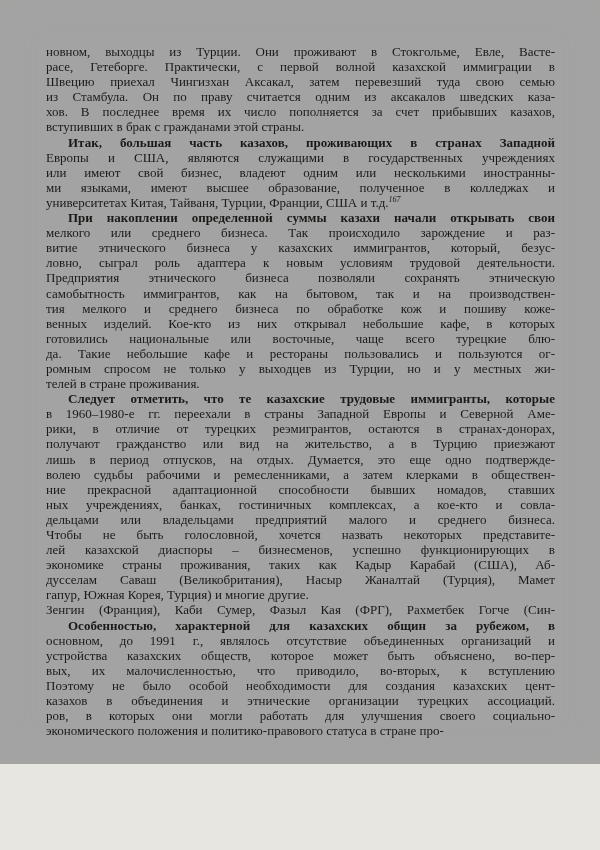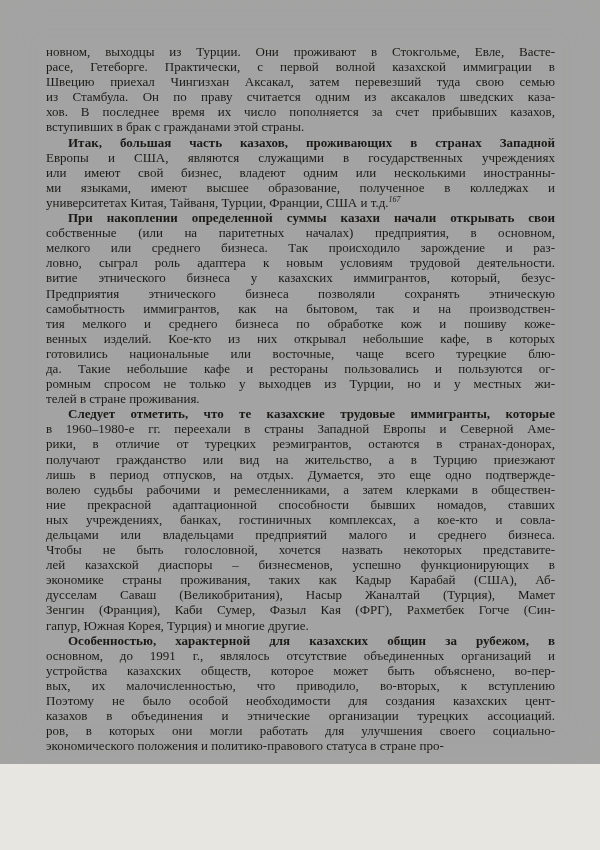--- a/index.html
+++ b/index.html
@@ -72,24 +72,23 @@
       </div>
       <div class="para indent">
         <div class="line">Итак, большая часть казахов, проживающих в странах Западной</div>
         <div class="line">Европы и США, являются служащими в государственных учреждениях</div>
         <div class="line">или имеют свой бизнес, владеют одним или несколькими иностранны-</div>
         <div class="line">ми языками, имеют высшее образование, полученное в колледжах и</div>
         <div class="line last">университетах Китая, Тайваня, Турции, Франции, США и т.д.<sup class="sup">167</sup></div>
       </div>
       <div class="para indent">
         <div class="line">При накоплении определенной суммы казахи начали открывать свои</div>
-        <div class="line">собственные (или на паритетных началах) предприятия, в основном,</div>
         <div class="line">мелкого или среднего бизнеса. Так происходило зарождение и раз-</div>
+        <div class="line">витие этнического бизнеса у казахских иммигрантов, который, безус-</div>
         <div class="line">ловно, сыграл роль адаптера к новым условиям трудовой деятельности.</div>
-        <div class="line">витие этнического бизнеса у казахских иммигрантов, который, безус-</div>
         <div class="line">Предприятия этнического бизнеса позволяли сохранять этническую</div>
         <div class="line">самобытность иммигрантов, как на бытовом, так и на производствен-</div>
         <div class="line">тия мелкого и среднего бизнеса по обработке кож и пошиву коже-</div>
         <div class="line">венных изделий. Кое-кто из них открывал небольшие кафе, в которых</div>
         <div class="line">готовились национальные или восточные, чаще всего турецкие блю-</div>
         <div class="line">да. Такие небольшие кафе и рестораны пользовались и пользуются ог-</div>
         <div class="line">ромным спросом не только у выходцев из Турции, но и у местных жи-</div>
         <div class="line last">телей в стране проживания.</div>
       </div>
       <div class="para indent">
@@ -99,22 +98,22 @@
         <div class="line">получают гражданство или вид на жительство, а в Турцию приезжают</div>
         <div class="line">лишь в период отпусков, на отдых. Думается, это еще одно подтвержде-</div>
         <div class="line">волею судьбы рабочими и ремесленниками, а затем клерками в обществен-</div>
         <div class="line">ние прекрасной адаптационной способности бывших номадов, ставших</div>
         <div class="line">ных учреждениях, банках, гостиничных комплексах, а кое-кто и совла-</div>
         <div class="line">дельцами или владельцами предприятий малого и среднего бизнеса.</div>
         <div class="line">Чтобы не быть голословной, хочется назвать некоторых представите-</div>
         <div class="line">лей казахской диаспоры – бизнесменов, успешно функционирующих в</div>
         <div class="line">экономике страны проживания, таких как Кадыр Карабай (США), Аб-</div>
         <div class="line">дусселам Саваш (Великобритания), Насыр Жаналтай (Турция), Мамет</div>
+        <div class="line last">гапур, Южная Корея, Турция) и многие другие.</div>
         <div class="line">Зенгин (Франция), Каби Сумер, Фазыл Кая (ФРГ), Рахметбек Гогче (Син-</div>
-        <div class="line last">гапур, Южная Корея, Турция) и многие другие.</div>
       </div>
       <div class="para indent">
         <div class="line">Особенностью, характерной для казахских общин за рубежом, в</div>
         <div class="line">основном, до 1991 г., являлось отсутствие объединенных организаций и</div>
         <div class="line">устройства казахских обществ, которое может быть объяснено, во-пер-</div>
         <div class="line">вых, их малочисленностью, что приводило, во-вторых, к вступлению</div>
         <div class="line">Поэтому не было особой необходимости для создания казахских цент-</div>
         <div class="line">казахов в объединения и этнические организации турецких ассоциаций.</div>
         <div class="line">ров, в которых они могли работать для улучшения своего социально-</div>
         <div class="line last">экономического положения и политико-правового статуса в стране про-</div>

